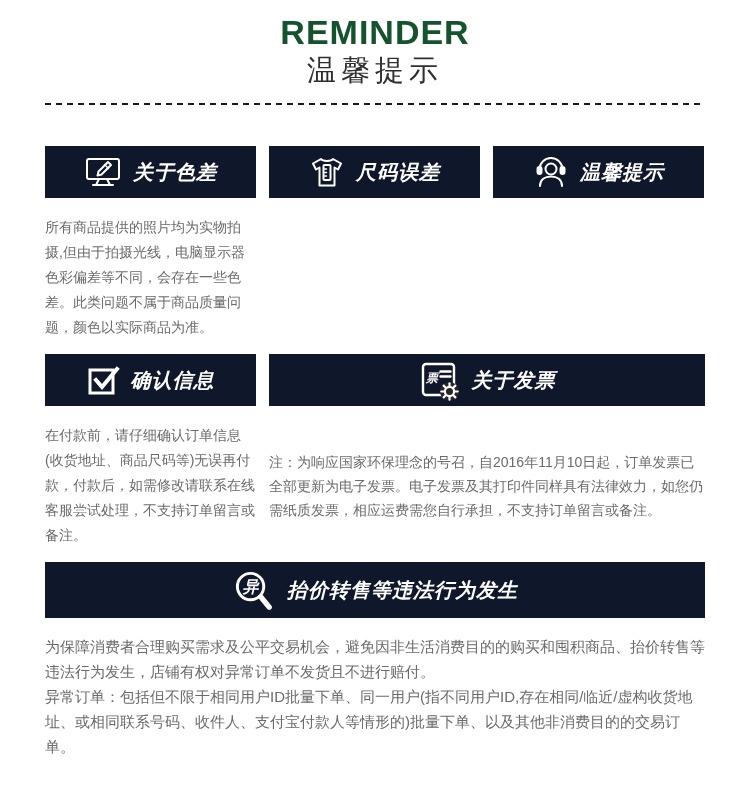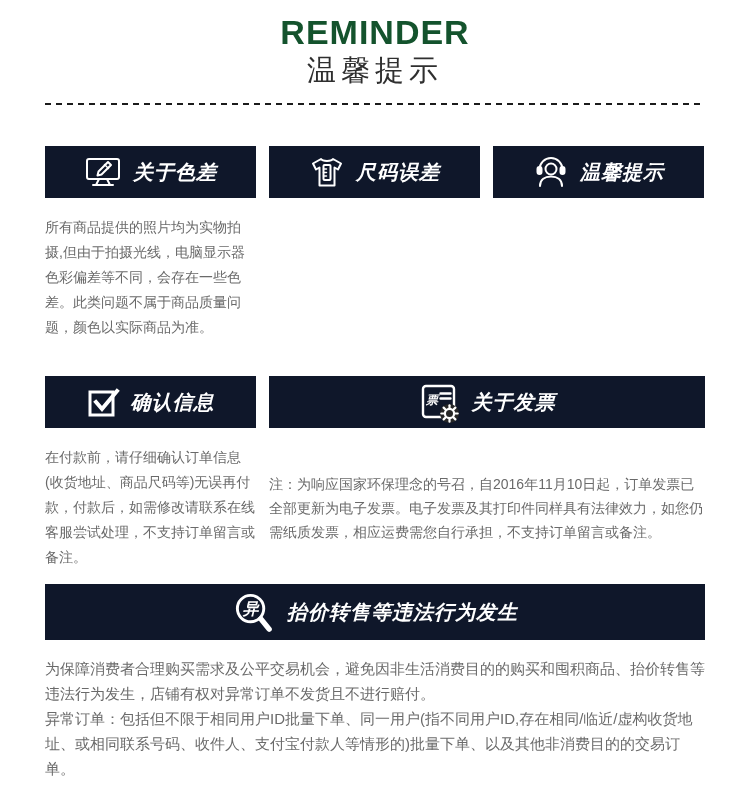--- a/index.html
+++ b/index.html
@@ -56,21 +56,21 @@
     color:#ffffff;
   }
   .icon-wrap { display:flex; align-items:center; }
   .row-texts { margin-top:17px; align-items:center; }
   .body-text {
     font-size:14px;
     line-height:25px;
     color:#6a6a6a;
   }
   .invoice-text { line-height:24px; }
-  .row-boxes2 { margin-top:36px; }
+  .row-boxes2 { margin-top:14px; }
   .full-box { margin-top:14px; height:56px; gap:12px; }
   .full-box .box-title { font-size:20px; letter-spacing:1px; }
   .bottom-text {
     margin-top:16px;
     font-size:15px;
     line-height:25px;
     color:#6a6a6a;
   }
   svg { display:block; }
 </style>

